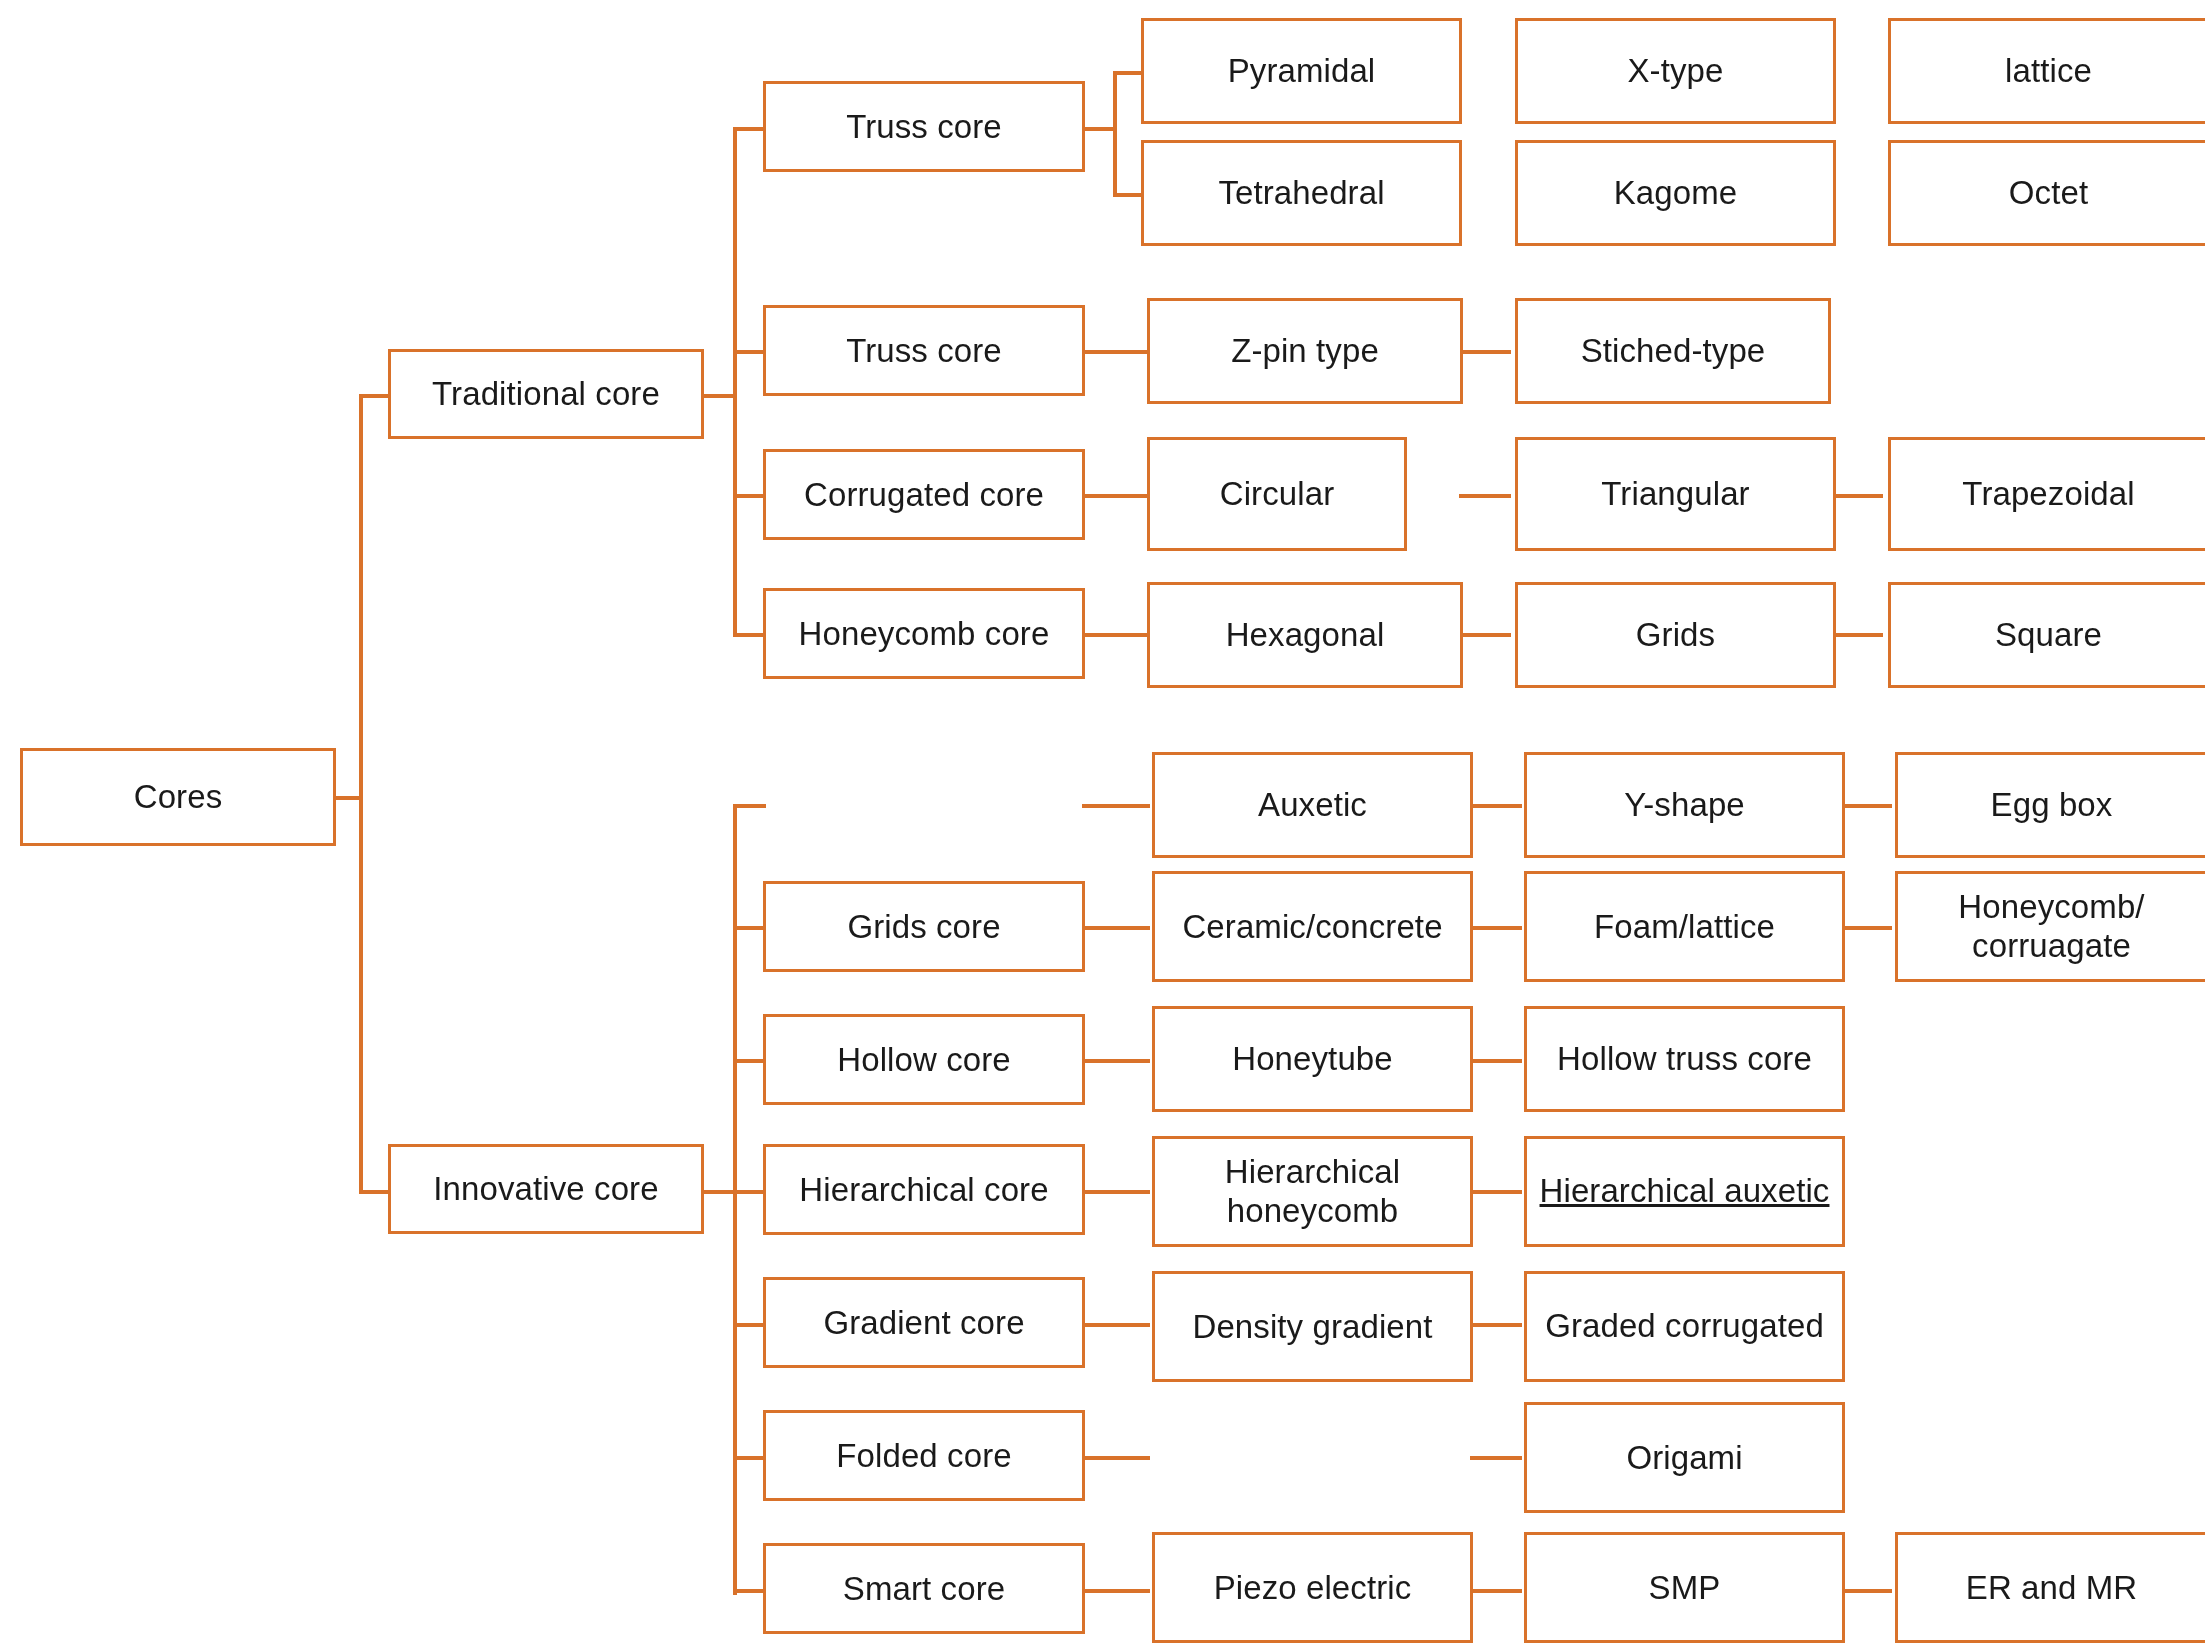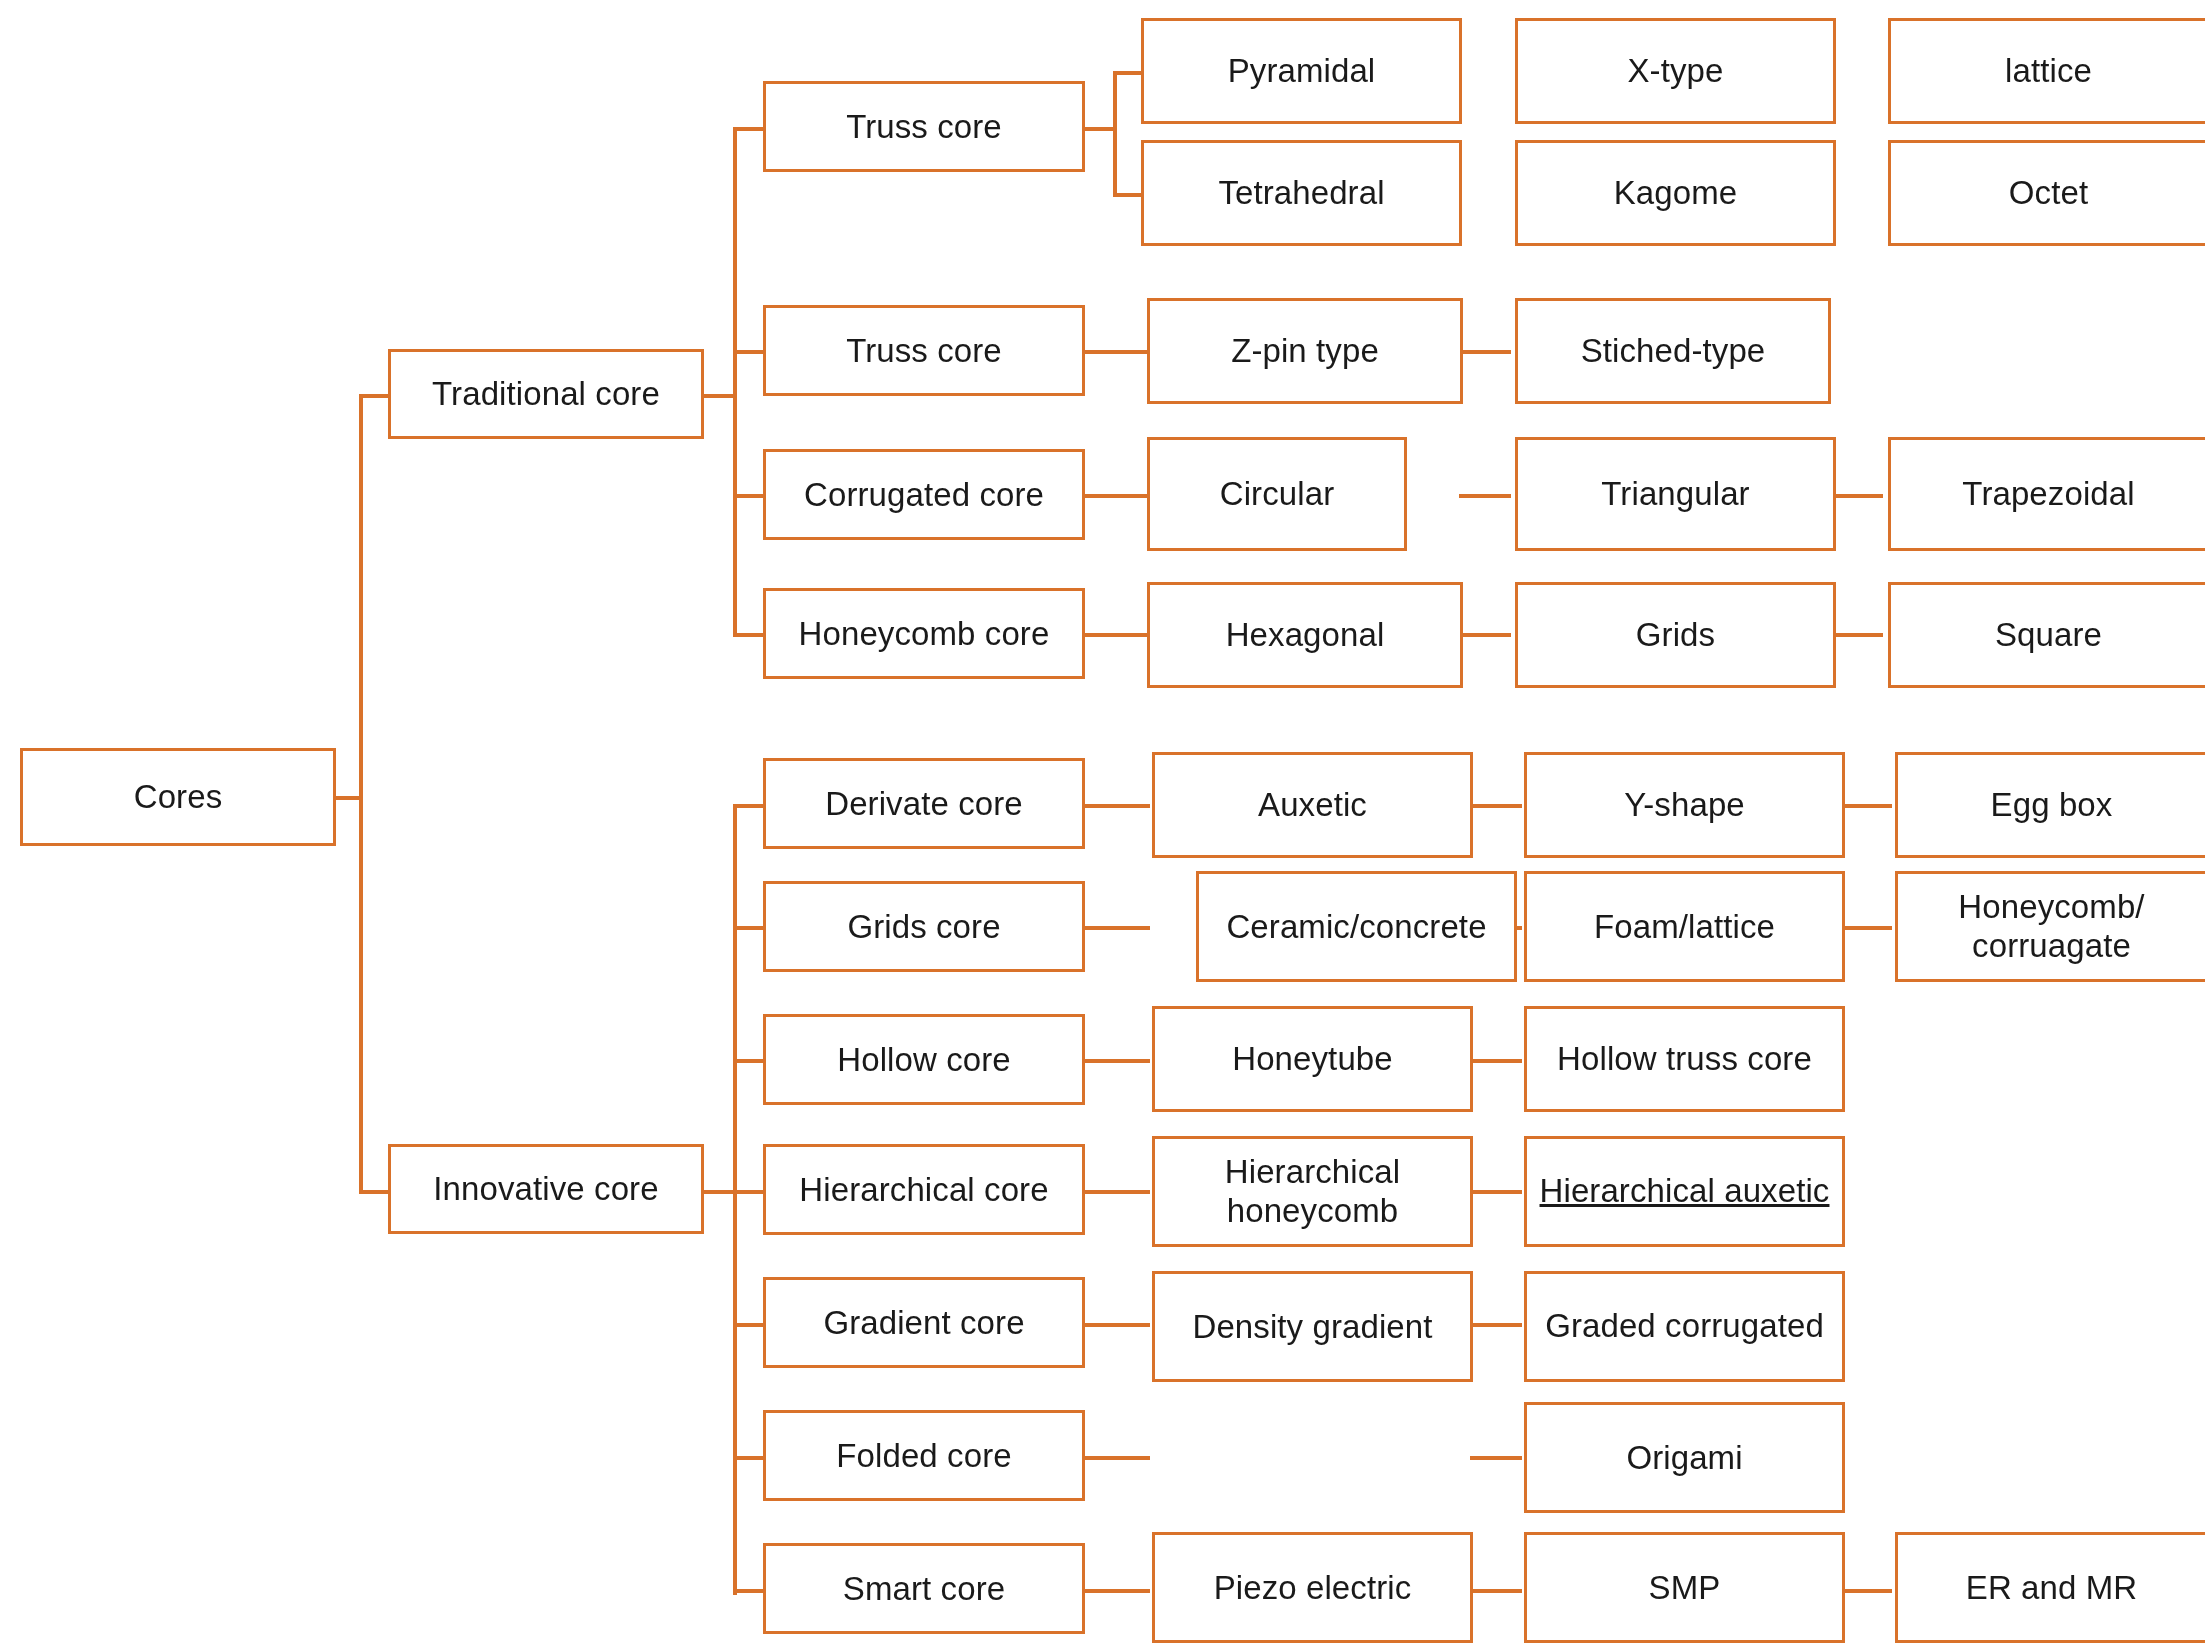--- a/index.html
+++ b/index.html
@@ -123,33 +123,32 @@
   <div class="node" style="left:1515px; top:298px; width:316px; height:106px;">Stiched-type</div>
 
   <div class="node" style="left:1147px; top:437px; width:260px; height:114px;">Circular</div>
   <div class="node" style="left:1515px; top:437px; width:321px; height:114px;">Triangular</div>
   <div class="node" style="left:1888px; top:437px; width:321px; height:114px;">Trapezoidal</div>
 
   <div class="node" style="left:1147px; top:582px; width:316px; height:106px;">Hexagonal</div>
   <div class="node" style="left:1515px; top:582px; width:321px; height:106px;">Grids</div>
   <div class="node" style="left:1888px; top:582px; width:321px; height:106px;">Square</div>
 
-  <div class="node" style="left:763px; top:758px; width:322px; height:91px;">Derivate core</div>
   <div class="node" style="left:763px; top:881px; width:322px; height:91px;">Grids core</div>
   <div class="node" style="left:763px; top:1014px; width:322px; height:91px;">Hollow core</div>
   <div class="node" style="left:763px; top:1144px; width:322px; height:91px;">Hierarchical core</div>
   <div class="node" style="left:763px; top:1277px; width:322px; height:91px;">Gradient core</div>
   <div class="node" style="left:763px; top:1410px; width:322px; height:91px;">Folded core</div>
   <div class="node" style="left:763px; top:1543px; width:322px; height:91px;">Smart core</div>
 
   <div class="node" style="left:1152px; top:752px; width:321px; height:106px;">Auxetic</div>
   <div class="node" style="left:1524px; top:752px; width:321px; height:106px;">Y-shape</div>
   <div class="node" style="left:1895px; top:752px; width:313px; height:106px;">Egg box</div>
 
-  <div class="node" style="left:1152px; top:871px; width:321px; height:111px;margin-left:44px;">Ceramic/concrete</div>
+  <div class="node" style="left:1152px; top:871px; width:321px; height:111px;">Ceramic/concrete</div>
   <div class="node" style="left:1524px; top:871px; width:321px; height:111px;">Foam/lattice</div>
   <div class="node two-line" style="left:1895px; top:871px; width:313px; height:111px;">Honeycomb/ corruagate</div>
 
   <div class="node" style="left:1152px; top:1006px; width:321px; height:106px;">Honeytube</div>
   <div class="node" style="left:1524px; top:1006px; width:321px; height:106px;">Hollow truss core</div>
 
   <div class="node two-line" style="left:1152px; top:1136px; width:321px; height:111px;">Hierarchical honeycomb</div>
   <div class="node two-line" style="left:1524px; top:1136px; width:321px; height:111px;text-decoration:underline;">Hierarchical auxetic</div>
 
   <div class="node" style="left:1152px; top:1271px; width:321px; height:111px;">Density gradient</div>

